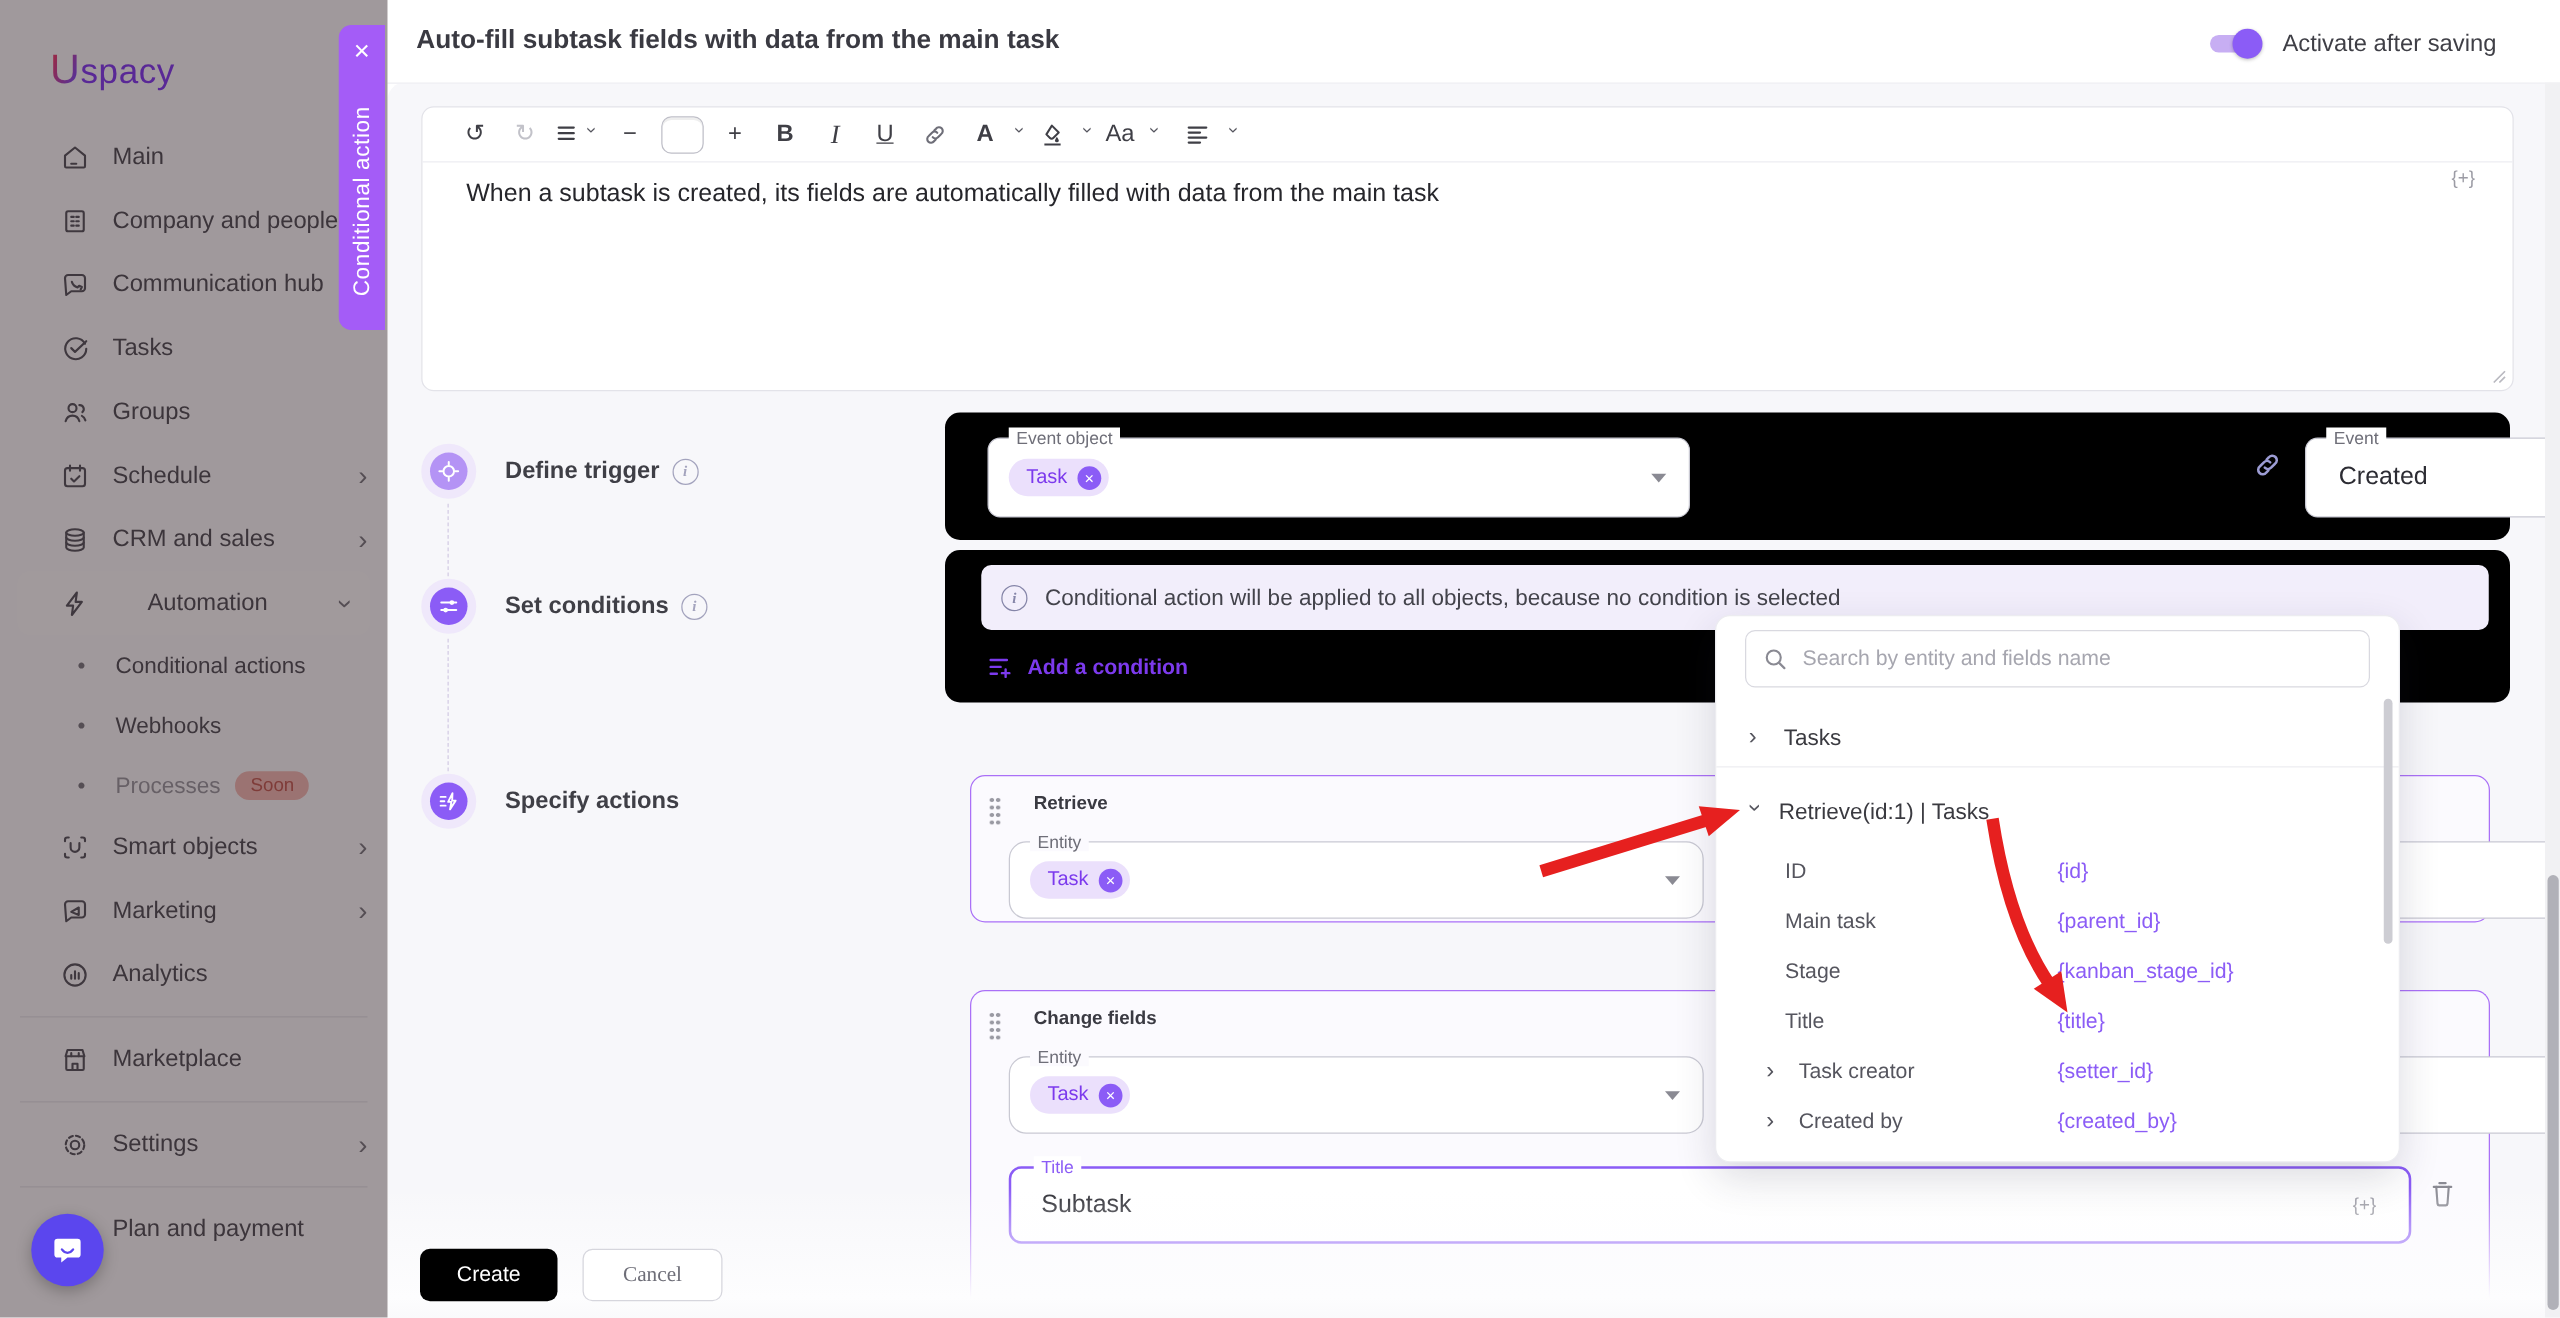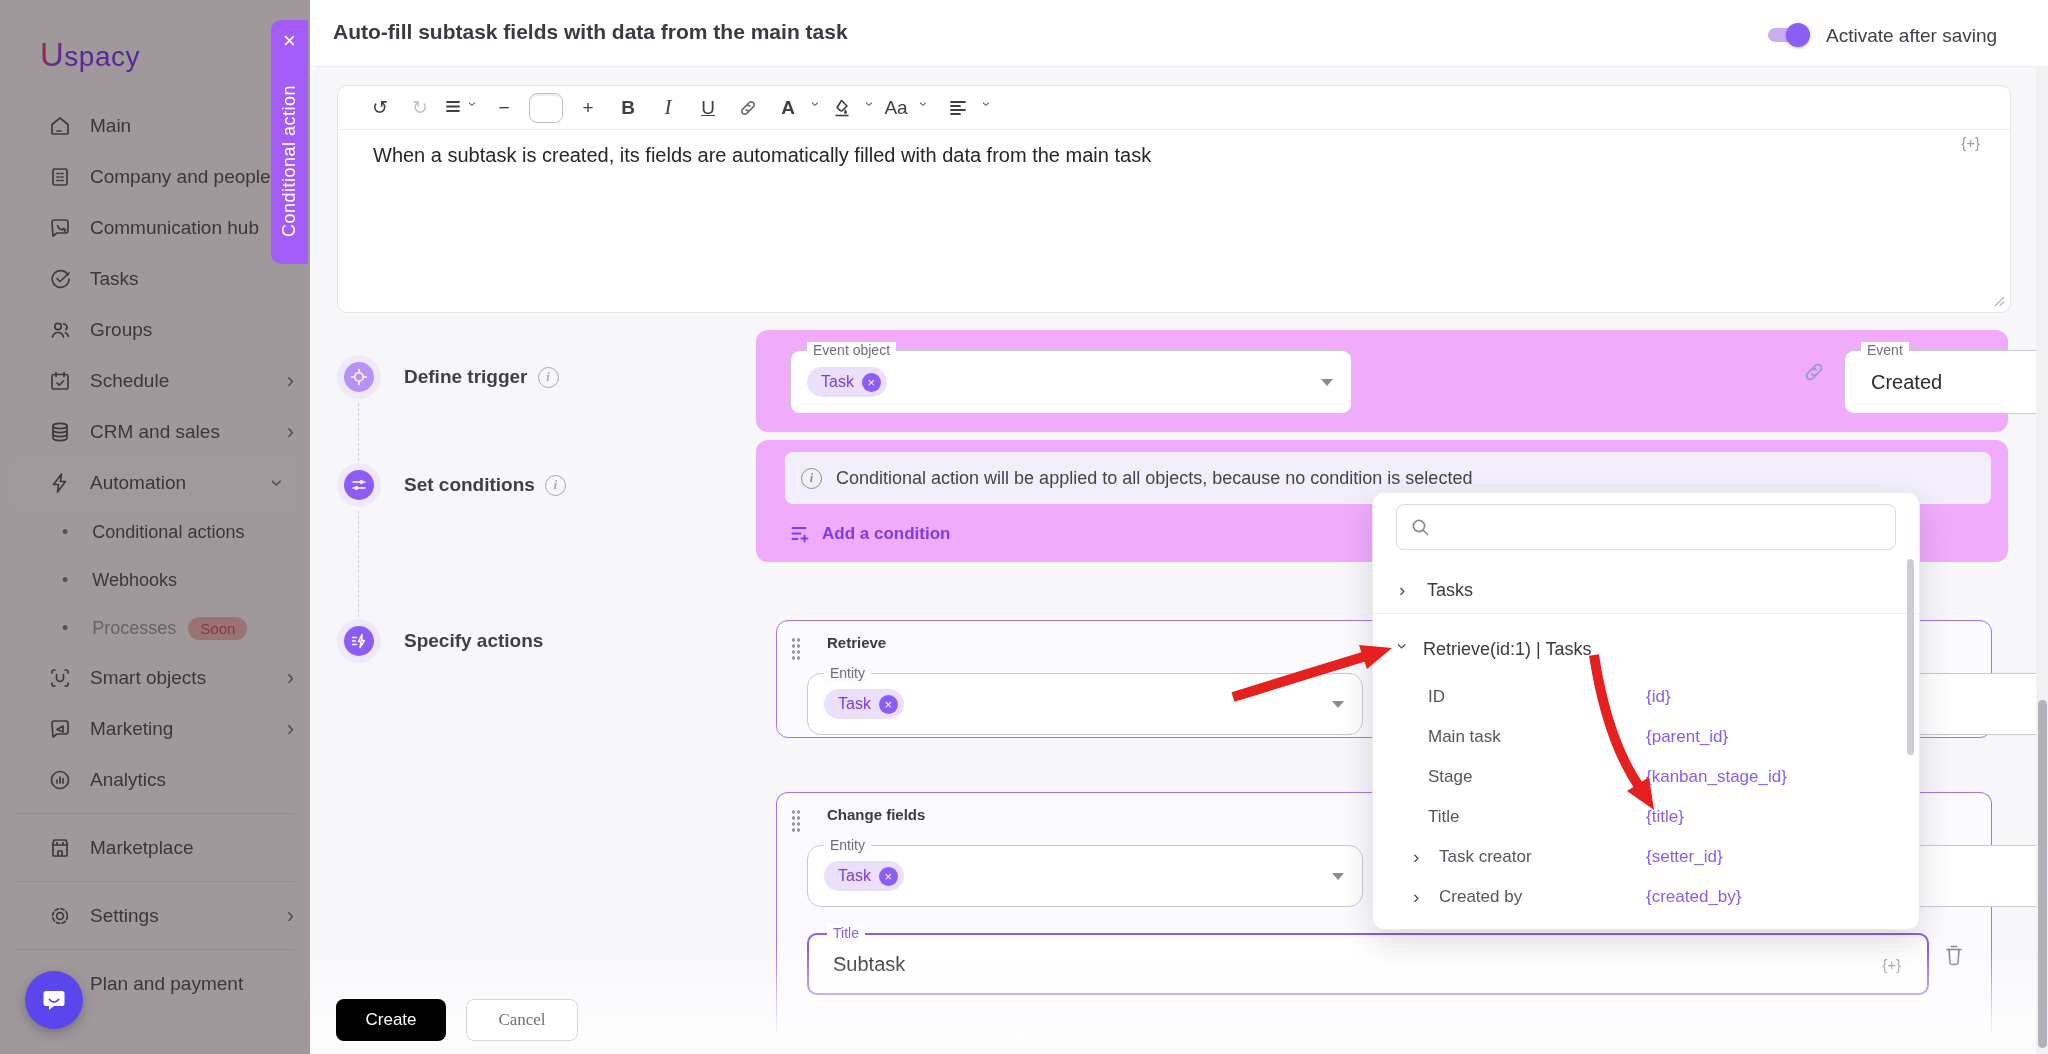--- a/index.html
+++ b/index.html
@@ -10,21 +10,21 @@
   
   .sidebar{position:absolute;left:0;top:0;width:310px;height:1054px;background:#fcfcfd;}
   .logo{position:absolute;left:40px;top:36px;font-size:28px;font-weight:normal;letter-spacing:.5px;}
   .logo .u{background:linear-gradient(115deg,#e7326c 20%,#7a3ef0 80%);-webkit-background-clip:text;background-clip:text;color:transparent;font-size:33px;}
   .logo .rest{color:#7b2ff2;}
   .nav{position:absolute;left:0;top:100px;right:0;}
   .nav-item{height:51px;display:flex;align-items:center;padding:0 16px 0 48px;color:#46464e;font-size:19px;}
   .nav-item .nicon{width:24px;height:24px;margin-right:18px;color:#4c4c54;flex:none;}
   .nav-item .chev{margin-left:auto;color:#73737b;font-size:22px;line-height:1;}
   .chev.down{transform:rotate(90deg);}
-  .nav-item.active{background:rgba(255,255,255,.55);border-radius:10px;margin:0 14px;padding-left:34px;}
+  .nav-item.active{background:rgba(255,255,255,.55);border-radius:10px;margin:0 14px;padding-left:34px;gap:28px;}
   .nav-sub{height:48px;display:flex;align-items:center;padding:0 16px 0 62px;color:#46464e;font-size:18px;}
   .nav-sub .dot{color:#73737b;margin-right:24px;font-size:18px;}
   .nav-sub.disabled{color:#94949c;}
   .badge-soon{margin-left:12px;background:#f2b6b1;color:#bf5349;font-size:15px;padding:3px 12px;border-radius:12px;}
   .nav-divider{height:1px;background:#e4e4e9;margin:8px 16px;}
   .sidebar-overlay{position:absolute;left:0;top:0;width:310px;height:1054px;background:rgba(48,34,37,.45);z-index:30;}
 
   
   .chat-fab{position:absolute;left:25px;top:971px;width:58px;height:58px;border-radius:50%;
             background:#5b46ee;z-index:40;display:flex;align-items:center;justify-content:center;box-shadow:0 4px 12px rgba(0,0,0,.25);}
@@ -65,21 +65,21 @@
   .step-line{position:absolute;left:48px;width:0;border-left:1px dashed #d3cbe4;}
   .step-dot{position:absolute;left:27px;width:44px;height:44px;border-radius:50%;background:#efe8fb;display:flex;align-items:center;justify-content:center;}
   .step-dot .core{width:30px;height:30px;border-radius:50%;display:flex;align-items:center;justify-content:center;}
   .core.light{background:#b493f5;}
   .core.solid{background:#8b5cf6;}
   .step-label{position:absolute;left:94px;font-size:19px;font-weight:bold;color:#3f3f46;display:flex;align-items:center;gap:10px;}
   .i-info{width:19px;height:19px;border:1.5px solid #a3a3bd;border-radius:50%;color:#a3a3bd;
           font-size:12px;font-style:italic;display:inline-flex;align-items:center;justify-content:center;font-weight:bold;font-family:"Liberation Serif",serif;}
 
   
-  .wcard{position:absolute;background:#f0abfc;border-radius:12px;}
+  .wcard{position:absolute;background:#000000;border-radius:12px;}
   .sel{position:absolute;background:#fff;border:1.5px solid #c9c9d3;border-radius:10px;}
   .sel .lbl{position:absolute;top:-9px;left:16px;background:#fff;padding:0 6px;font-size:14px;color:#6e6e78;}
   .sel .caret{position:absolute;right:18px;top:50%;margin-top:-3px;width:0;height:0;border-left:6px solid transparent;border-right:6px solid transparent;border-top:7px solid #8a8a93;}
   .chip{position:absolute;left:16px;top:50%;transform:translateY(-50%);display:inline-flex;align-items:center;gap:8px;height:30px;
         background:#ebe0fc;border-radius:16px;padding:0 6px 0 14px;color:#7c3aed;font-size:16px;text-align:right;}
   .chip .x{width:19px;height:19px;border-radius:50%;background:#8b5cf6;color:#fff;font-size:13px;display:flex;align-items:center;justify-content:center;}
   .sel .val{position:absolute;left:26px;top:50%;transform:translateY(-50%);font-size:20px;color:#2c2c33;}
 
   
   .banner{position:absolute;background:#f2eefb;border-radius:8px;display:flex;align-items:center;padding:0 16px;gap:14px;font-size:18px;color:#43434b;}
@@ -447,20 +447,21 @@
     <div class="fade"></div>
     <button class="btn-create">Create</button>
     <button class="btn-cancel">Cancel</button>
 
     <div class="dropdown">
       <div class="search">
         <svg width="19" height="19" viewBox="0 0 19 19" fill="none" stroke="#8a8a93" stroke-width="1.7" stroke-linecap="round">
             <circle cx="8" cy="8" r="5.6"></circle>
             <path d="m12.5 12.5 4 4"></path>
           </svg>
+        <input placeholder="Search by entity and fields name" style="">
       </div>
       <div class="dd-row1">
         <span class="dd-chev">›</span>
         <span>Tasks</span>
       </div>
       <div class="dd-div"></div>
       <div class="dd-sec">
         <span class="dd-chev down">›</span>
         <span>Retrieve(id:1) | Tasks</span>
       </div>

